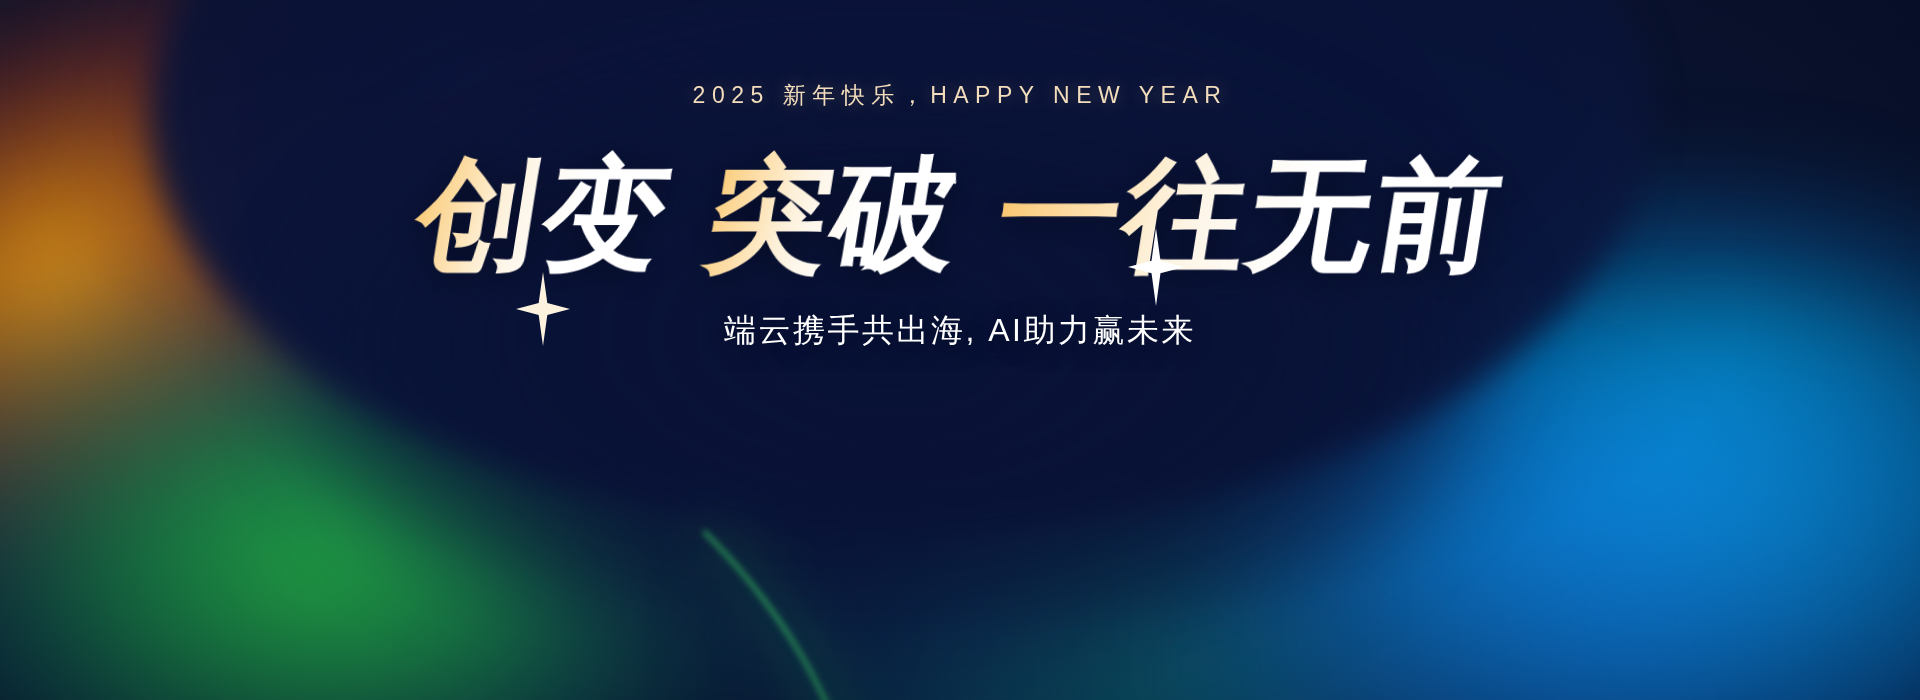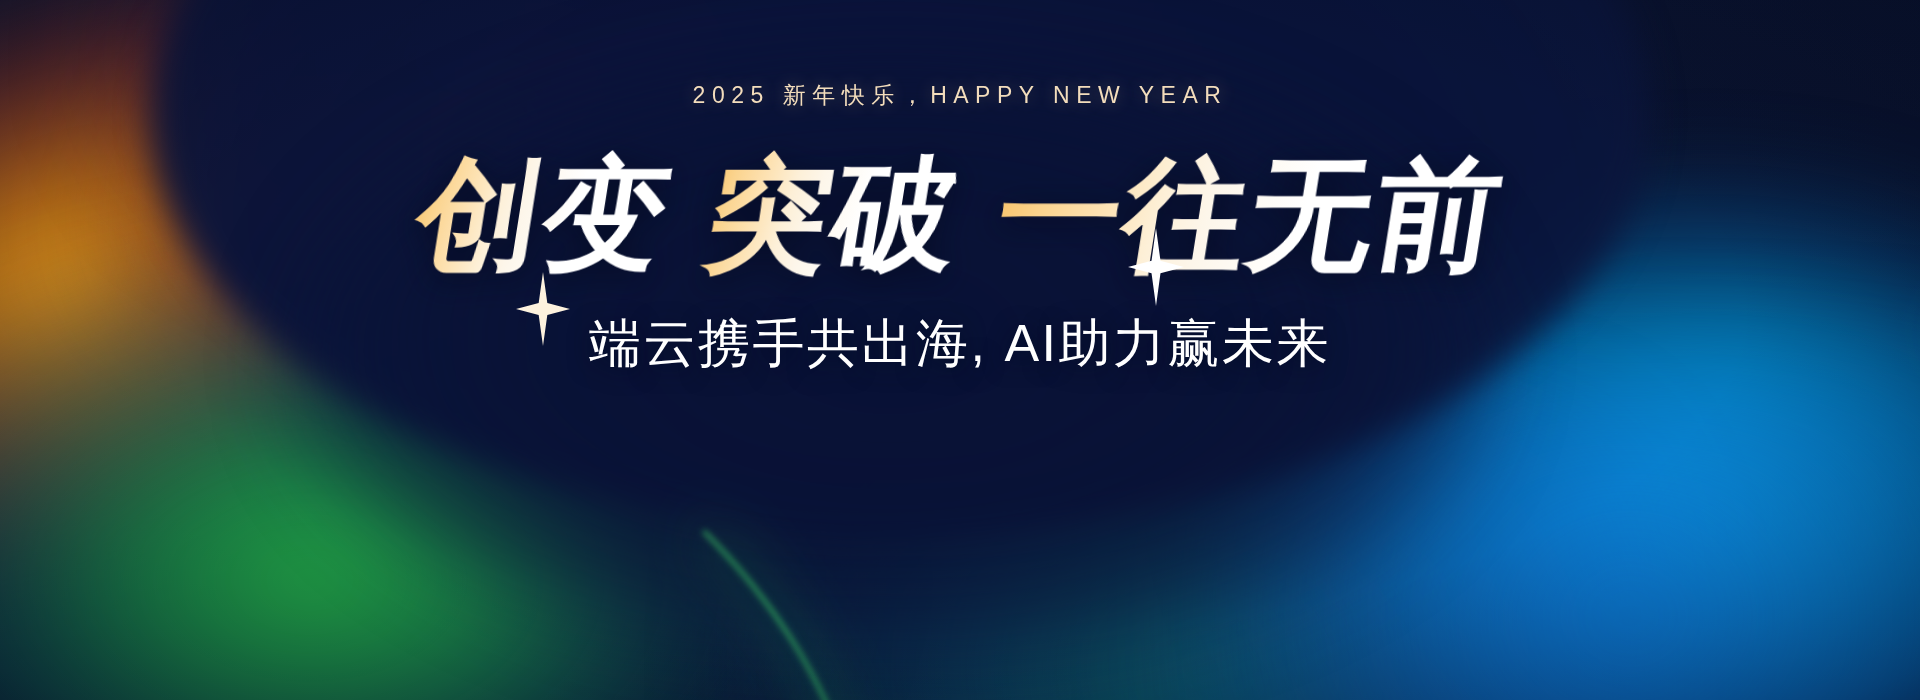--- a/index.html
+++ b/index.html
@@ -321,21 +321,21 @@
       50% 0%, 58% 42%, 100% 50%, 58% 58%,
       50% 100%, 42% 58%, 0% 50%, 42% 42%);
     filter: drop-shadow(0 0 10px rgba(255,240,210,0.55));
     z-index: 25;
   }
   .star-a { left: 516px; top: 272px; width: 54px; height: 74px; }
   .star-b { left: 1128px; top: 228px; width: 56px; height: 78px; background: #ffffff; }
 
   .subtitle {
     margin-top: 26px;
-    font-size: 52px;
+    font-size: 32px;
     font-weight: 500;
     letter-spacing: 2.5px;
     color: #ffffff;
     white-space: nowrap;
     text-shadow: 0 4px 22px rgba(3,10,34,0.80);
   }
 </style>
 </head>
 <body>
 

